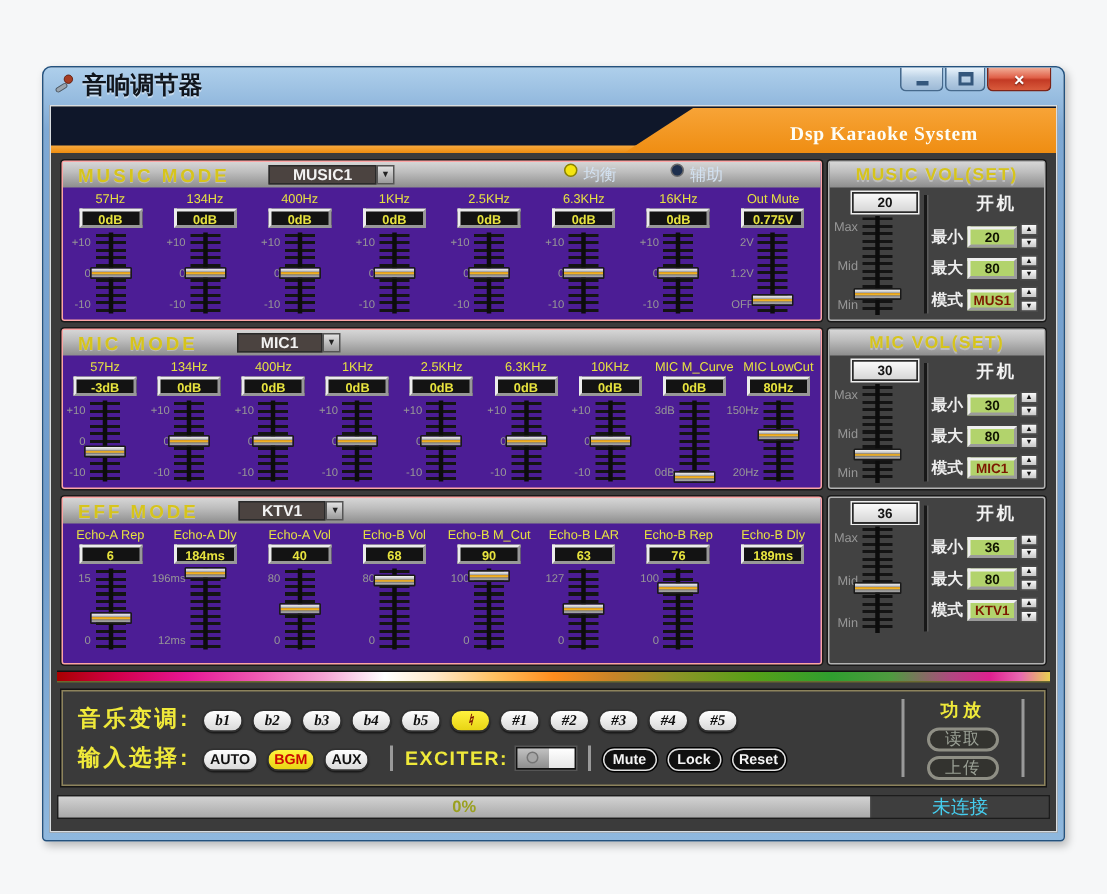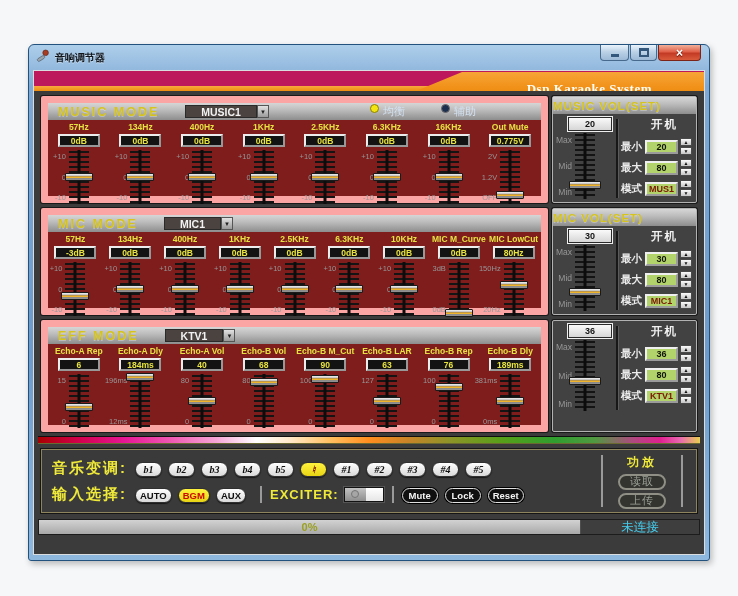--- a/index.html
+++ b/index.html
@@ -4,86 +4,86 @@
 <style>
   * { margin:0; padding:0; box-sizing:border-box; }
   html,body { width:738px; height:596px; background:#f6f7f8; font-family:"Liberation Sans", sans-serif; overflow:hidden; }
 
   .window { position:absolute; left:28px; top:44px; width:682px; height:517px;
     border:1px solid #24527e; border-radius:6px 6px 3px 3px;
     background:linear-gradient(180deg,#aecfeb,#7fa9d4 8%,#6d9aca 60%,#8fb8de);
     box-shadow:2px 3px 6px rgba(0,0,0,.25); display:flex; flex-direction:column; }
 
   .titlebar { height:25px; display:flex; align-items:center; padding:0 6px; position:relative; }
-  .titlebar .title { font-size:10px; font-weight:bold; color:#10151c; margin-left:5px; text-shadow:0 1px 0 rgba(255,255,255,.45); }
+  .titlebar .title { font-size:16px; font-weight:bold; color:#10151c; margin-left:5px; text-shadow:0 1px 0 rgba(255,255,255,.45); }
   .winbtns { position:absolute; top:0px; right:8px; display:flex; }
   .winbtn { height:16px; margin-left:1px; border:1px solid #46698c; border-top:none;
     border-radius:0 0 4px 4px; display:flex; align-items:center; justify-content:center; cursor:pointer;
     background:linear-gradient(180deg,#eaf4fc,#bcd2e6 45%,#9cb9d6); }
   .winbtn.min { width:29px; } .winbtn.max { width:27px; }
   .winbtn.close { width:43px; border-color:#7c2418;
     background:linear-gradient(180deg,#f2b09a,#e06048 45%,#c33a24 55%,#d95b3c);
     color:#fff; font-size:12px; font-weight:bold; text-shadow:0 1px 1px #5e1408; }
   .glyph-min { width:8px; height:3px; background:#34577c; margin-top:6px; }
   .glyph-max { width:10px; height:9px; border:2px solid #34577c; border-top-width:3px; background:transparent; }
 
   .content { flex:1; margin:0 4px 5px 4px; background:#3b3b3b; border:1px solid #d9dde0; padding:0 7px; position:relative; overflow:hidden; }
 
   
-  .banner-row { height:20px; margin:0 -7px 5px -7px; position:relative; background:#be185d; }
+  .banner-row { height:31px; margin:0 -7px 5px -7px; position:relative; background:#0f172a; }
   .banner-row .orange-line { position:absolute; left:0; right:0; bottom:0; height:5px; background:linear-gradient(180deg,#f8a93e,#ee8d10); }
   .banner { position:absolute; right:0; top:1px; bottom:0; width:288px;
     background:linear-gradient(180deg,#f7a437,#ef8d12);
     clip-path:polygon(0 100%, 16% 0, 100% 0, 100% 100%); }
   .banner .banner-text { position:absolute; right:52px; top:9px; color:#fdfdf6;
     font-family:"Liberation Serif", serif; font-weight:bold; font-size:13px; letter-spacing:.5px; }
 
   .main { display:flex; gap:4px; }
   .left-col { width:507px; display:flex; flex-direction:column; gap:5px; }
   .right-col { flex:1; display:flex; flex-direction:column; gap:5px; }
 
   
-  .eq-panel { border:7px solid #fca5a5; box-shadow:0 0 0 1px #191919; background:#7f1d1d; border-radius:2px; }
+  .eq-panel { border:1px solid #fca5a5; box-shadow:0 0 0 1px #191919; background:#4c1d95; border-radius:2px; }
   .eq-panel.h107 { height:107px; } .eq-panel.h112 { height:112px; }
   .eq-header { height:17px; display:flex; align-items:center;
     background:linear-gradient(180deg,#d6d6d6,#bdbdbd 40%,#8d8d8d); padding:0 10px; }
   .eq-title { font-size:12.5px; font-weight:bold; letter-spacing:2px; color:#d6c41c;
     text-shadow:0 1px 0 rgba(255,255,255,.3); }
   .preset { margin-left:26px; display:flex; align-items:center; cursor:pointer; }
   .preset-text { background:#4b4340; color:#f2f2f2; font-size:10.5px; font-weight:bold;
     padding:0 15px; height:13px; line-height:13px; border:1px solid #2a2a2a; min-width:46px; }
   .preset-arrow { width:12px; height:13px; background:linear-gradient(#e2e2e2,#9a9a9a);
     border:1px solid #555; font-size:6px; color:#222; display:flex; align-items:center; justify-content:center; }
   .radios { margin-left:auto; margin-right:55px; display:flex; gap:36px; }
   .radio { display:flex; align-items:flex-start; gap:4px; cursor:pointer; }
   .radio .dot { width:9px; height:9px; border-radius:50%; border:1px solid #6a6a6a; background:#1d2f4e; }
   .radio.active .dot { background:#f4e410; border-color:#8a8200; }
   .radio .rlabel { font-size:11px; color:#d3e2f2; }
 
   .eq-body { display:flex; padding-top:2px; }
   .channel { flex:1; display:flex; flex-direction:column; align-items:center; }
-  .ch-label { font-size:8.5px; font-weight:bold; color:#e6e241; height:11px; line-height:11px; white-space:nowrap; }
+  .ch-label { font-size:8.5px; font-weight:normal; color:#e6e241; height:11px; line-height:11px; white-space:nowrap; }
   .ch-value { margin-top:1px; width:42px; height:13px; background:#131313; border:2px outset #ececec;
     color:#e8e43f; font-size:8.5px; font-weight:bold; display:flex; align-items:center; justify-content:center; }
   .ch-slider { position:relative; width:100%; height:56px; margin-top:2px;padding-left:33px; }
   .sc { position:absolute; right:calc(50% + 13px); width:34px; text-align:right;
     font-size:7.5px; color:#979797; white-space:nowrap; }
   .sc-t { top:3px; } .sc-m { top:50%; transform:translateY(-50%); } .sc-b { bottom:3px; }
   .slider { position:absolute; left:50%; transform:translateX(-50%); width:30px; height:100%; cursor:pointer; }
   .rungs { position:absolute; left:50%; transform:translateX(-50%); width:20px; top:2px; bottom:2px;
     background:repeating-linear-gradient(180deg,#141414 0 2px, rgba(0,0,0,0) 2px 5px); }
   .stem { position:absolute; left:50%; transform:translateX(-50%); width:3px; top:1px; bottom:1px; background:#0c0c0c; }
   .handle { position:absolute; left:50%; transform:translate(-50%,-50%); width:28px; height:8px;
     border:1px solid #1a1a1a; border-radius:1px;
     background:linear-gradient(180deg,#f2f2f2 0%,#c4c4c4 28%,#8f8f8f 38%,#dd9c1c 44%,#f2b62a 58%,#787878 70%,#b2b2b2 86%,#5e5e5e 100%); }
 
   
   .vol-panel { border:1px solid #b2b2b2; box-shadow:0 0 0 1px #191919; background:#424242; border-radius:2px; }
   .vol-panel.h107 { height:107px; } .vol-panel.h112 { height:112px; }
-  .vol-header { height:17px; display:flex; align-items:center; 
+  .vol-header { height:17px; display:flex; align-items:center; justify-content:center;
     background:linear-gradient(180deg,#d6d6d6,#bdbdbd 40%,#8d8d8d); }
   .vol-title { font-size:11.5px; font-weight:bold; letter-spacing:1px; color:#d6c41c; text-shadow:0 1px 0 rgba(255,255,255,.3); }
   .vol-body { display:flex; height:calc(100% - 17px); padding:3px 2px 2px 2px; }
   .vol-left { width:60px; display:flex; flex-direction:column; align-items:center; }
   .vol-value { width:44px; height:14px; background:linear-gradient(#fafafa,#d6d6d6); border:1px solid #2a2a2a;
     box-shadow:0 0 0 1px #efefef; color:#141414; font-size:9px; font-weight:bold;
     display:flex; align-items:center; justify-content:center; margin-left:10px; }
   .vol-slider-wrap { position:relative; width:100%; flex:1; margin-top:1px; }
   .vol-slider-wrap .sc { right:calc(50% + 13px); font-size:8.5px; }
   .vol-slider-wrap .slider { width:34px; }
@@ -599,30 +599,20 @@
                     <div class="rungs"></div>
                     <div class="stem"></div>
                     <div class="handle" style="top: 25%;"></div>
                   </div>
                 </div>
               </div>
               <div class="channel">
                 <div class="ch-label">Echo-B Dly</div>
                 <div class="ch-value">
                   <span>189ms</span>
-                </div>
-                <div class="ch-slider">
-                  <span class="sc sc-t">381ms</span>
-                  <span class="sc sc-m"></span>
-                  <span class="sc sc-b">0ms</span>
-                  <div class="slider">
-                    <div class="rungs"></div>
-                    <div class="stem"></div>
-                    <div class="handle" style="top: 50%;"></div>
-                  </div>
                 </div>
               </div>
             </div>
           </section>
         </div>
       <div class="right-col">
           <section class="vol-panel h107">
             <div class="vol-header">
               <span class="vol-title">MUSIC VOL(SET)</span>
             </div>

